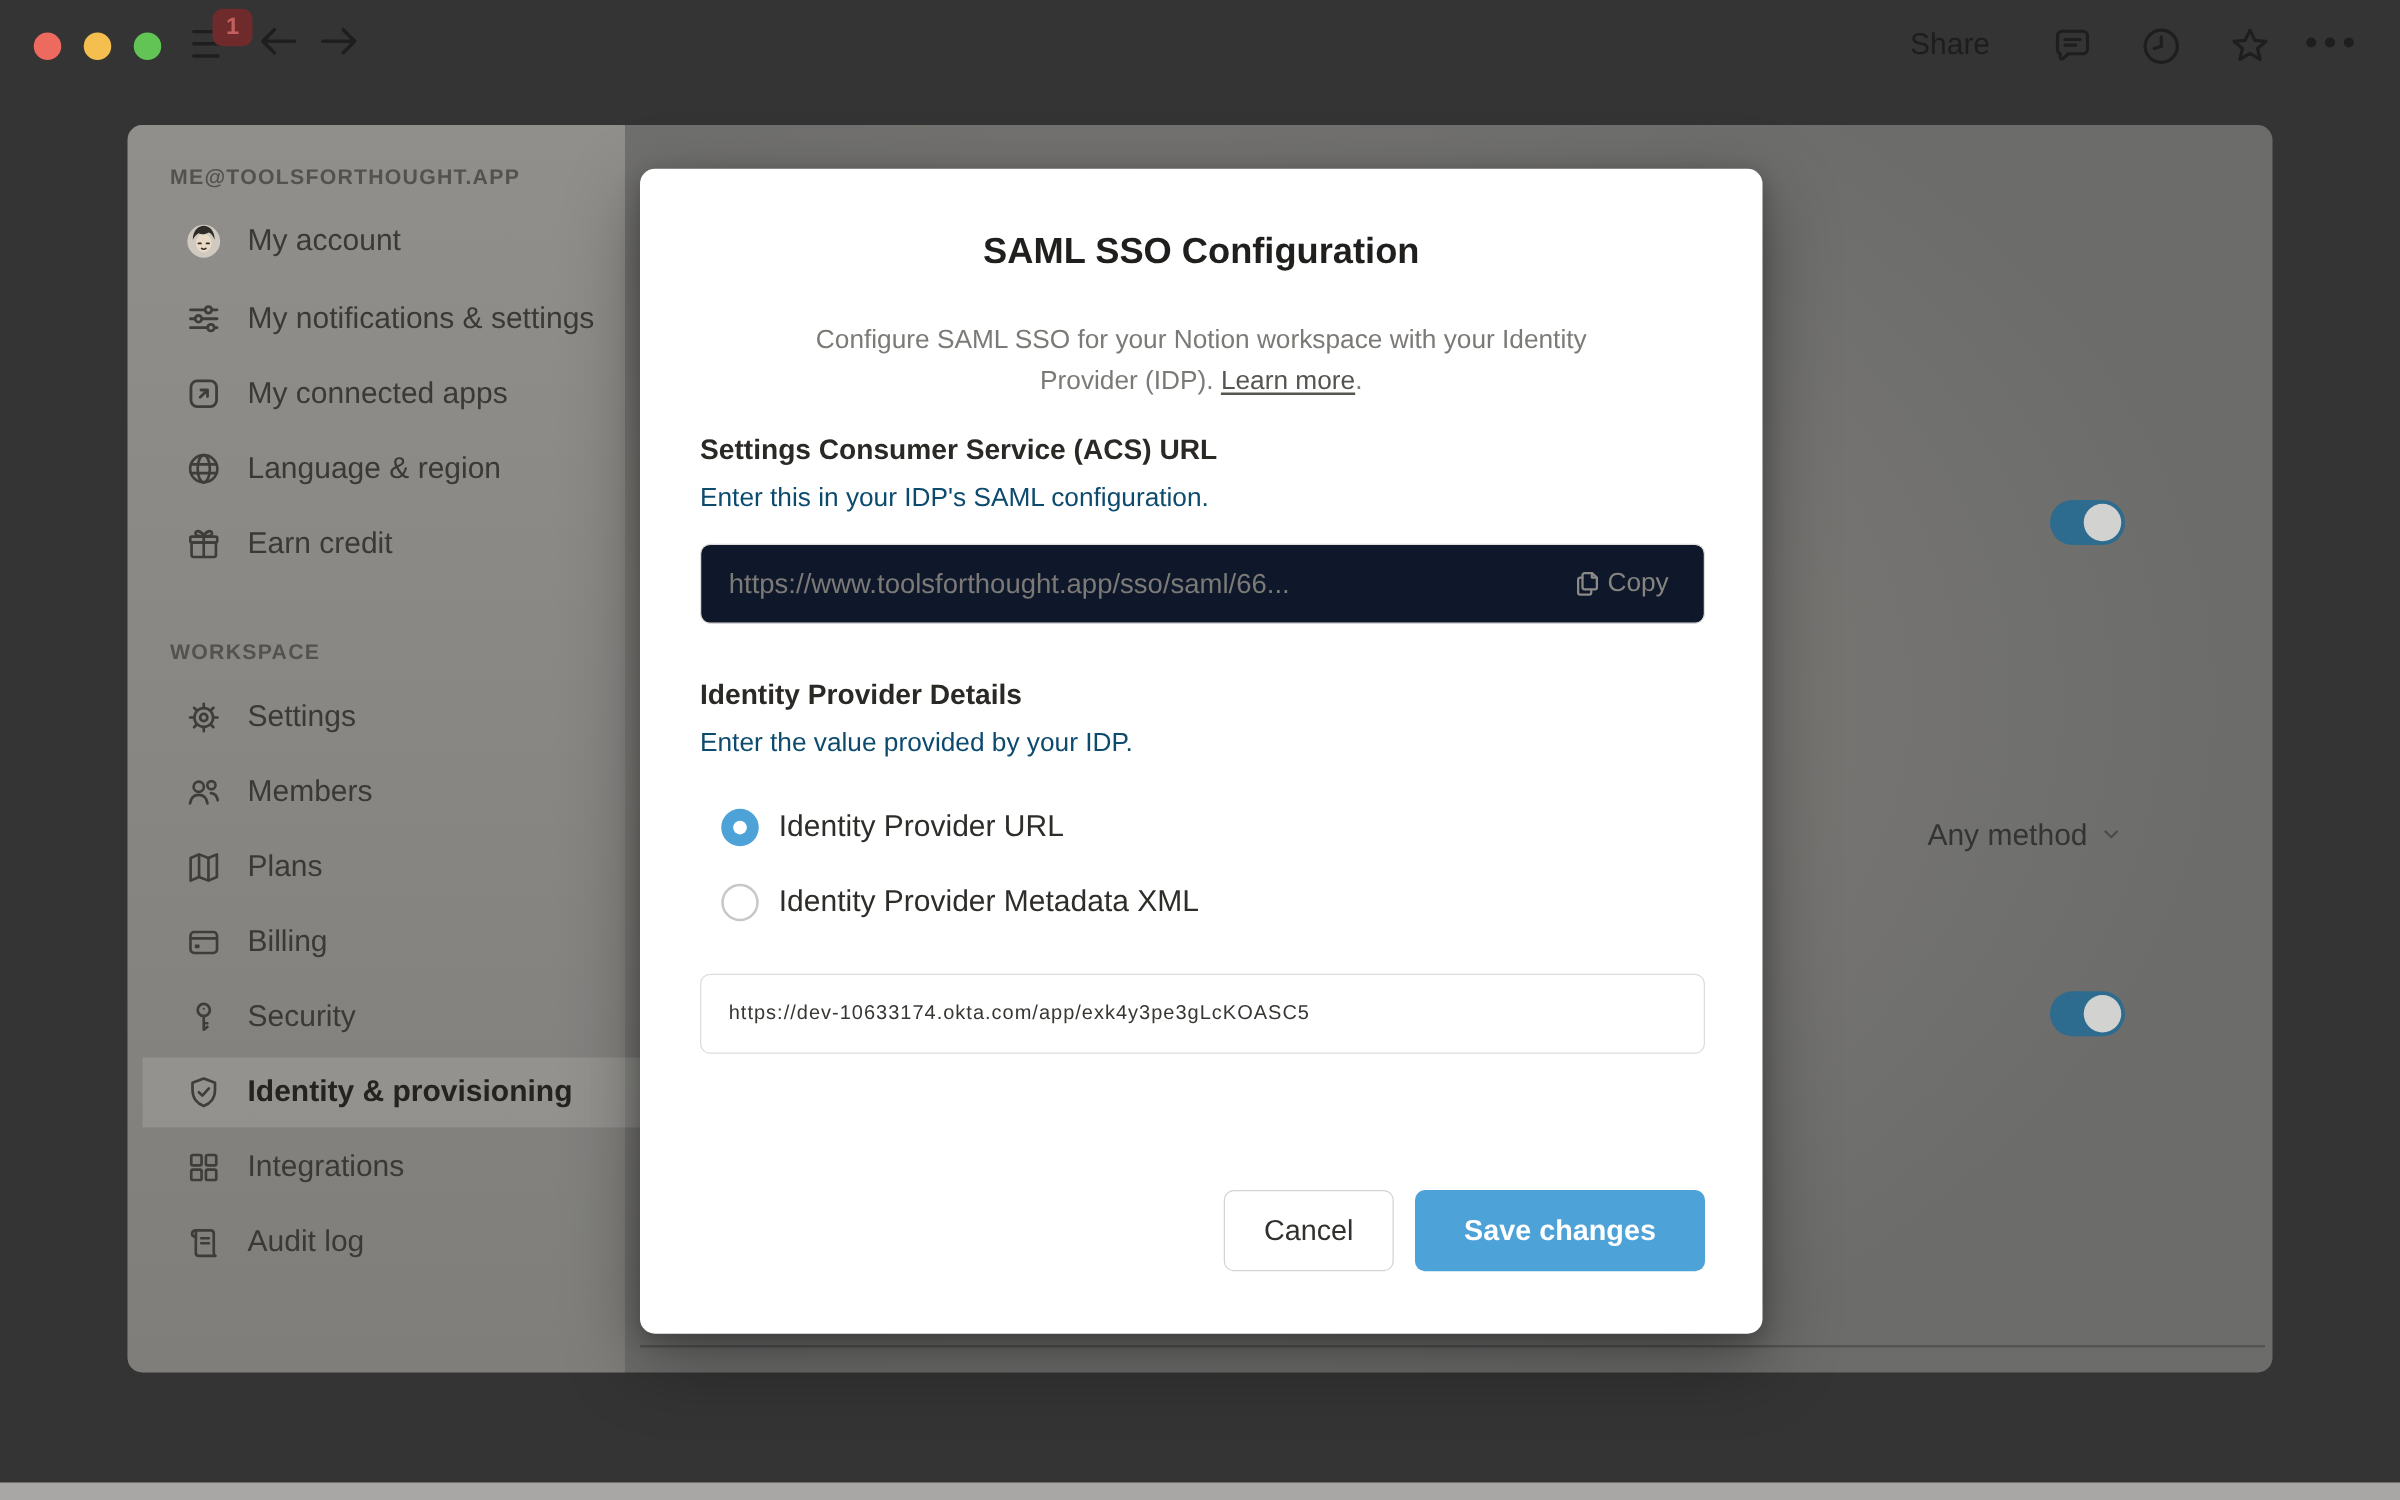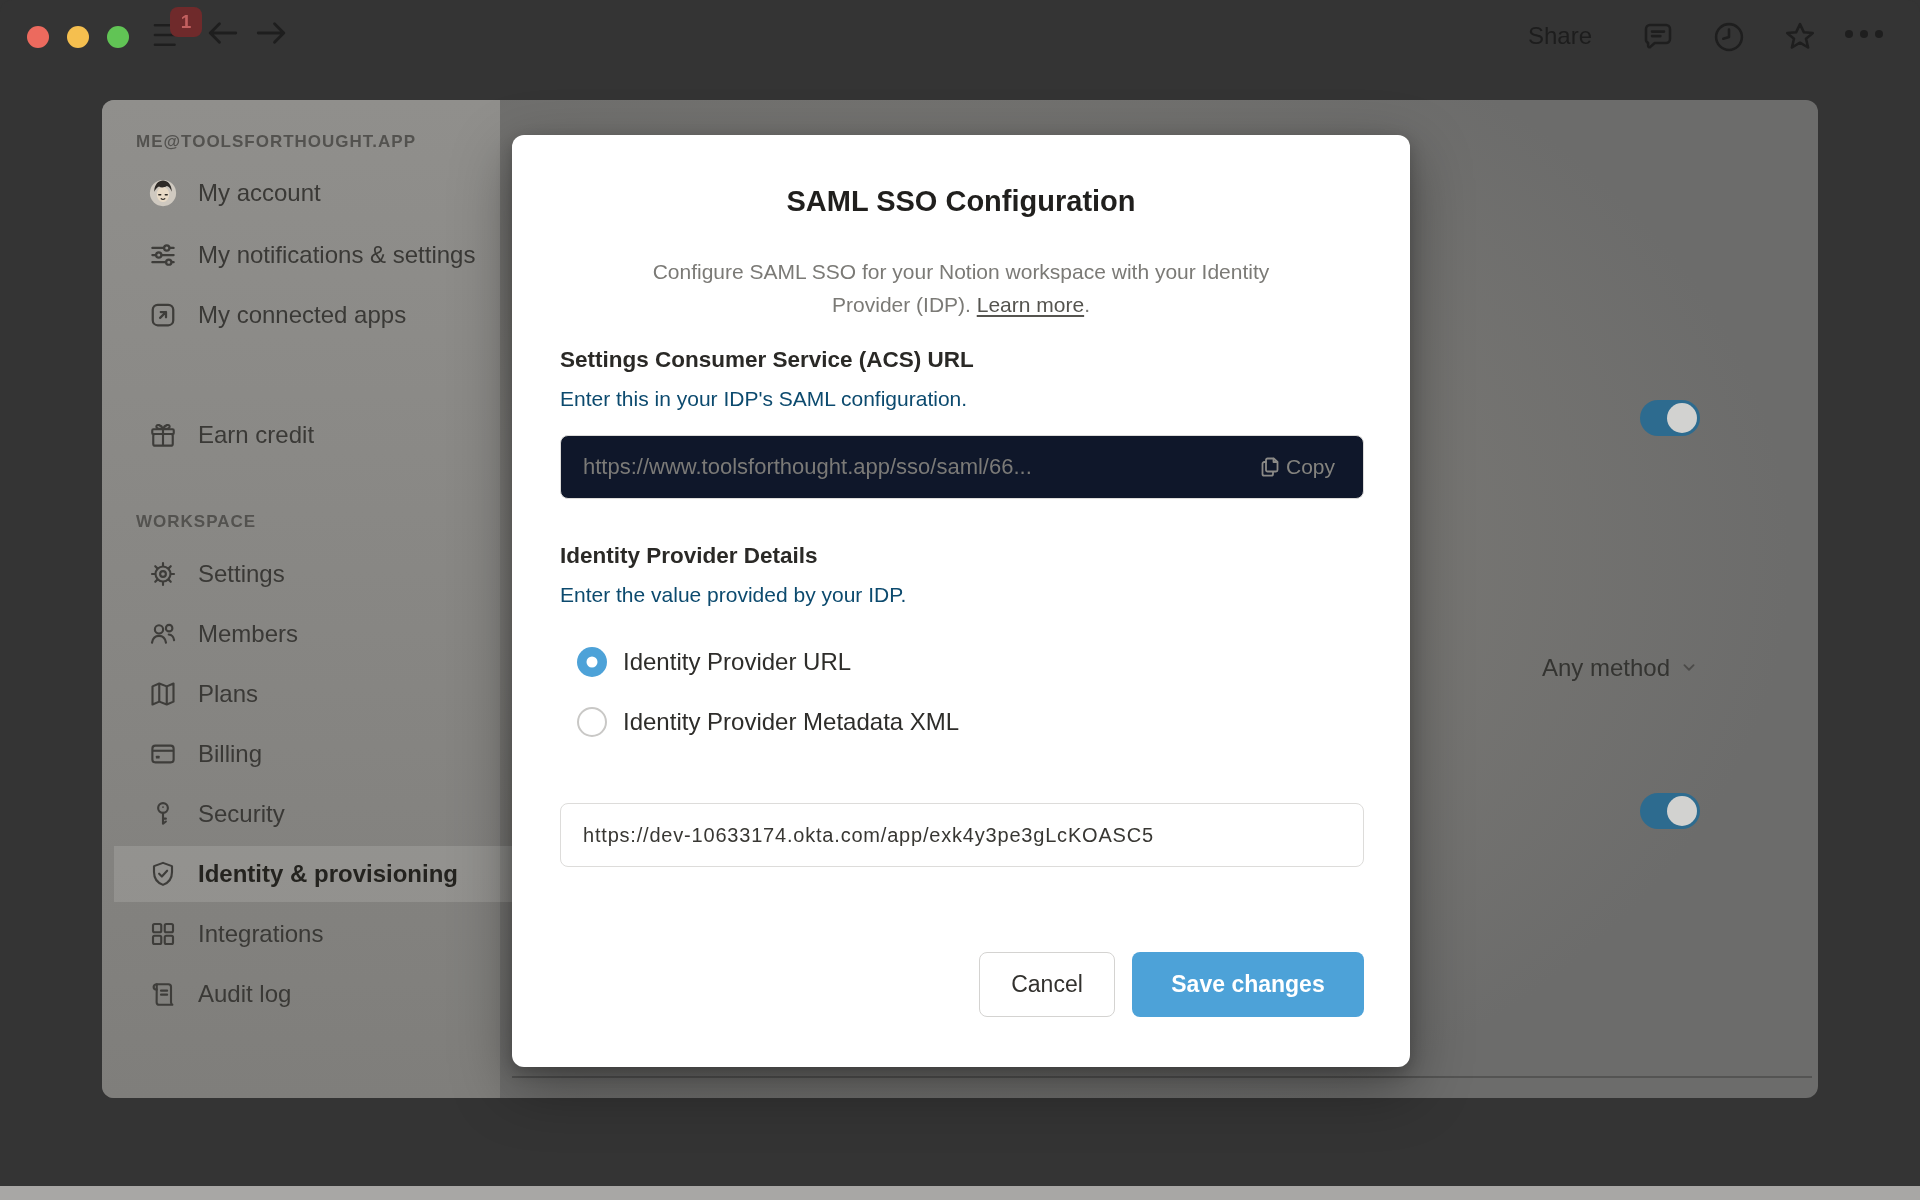--- a/index.html
+++ b/index.html
@@ -70,23 +70,23 @@
             background:none;border:none;cursor:pointer;font-family:inherit;flex:none;}
   .copy-btn .cicon{width:24px;height:24px;color:#8b8a87;}
   .radio-row{position:absolute;left:65px;display:flex;align-items:center;gap:16px;cursor:pointer;}
   .radio{width:30px;height:30px;border-radius:50%;box-sizing:border-box;position:relative;flex:none;}
   .radio.checked{background:#4da2d8;}
   .radio.checked::after{content:"";position:absolute;left:50%;top:50%;width:11px;height:11px;
             border-radius:50%;background:#fff;transform:translate(-50%,-50%);}
   .radio.unchecked{background:#fff;border:2px solid #c9c8c6;}
   .radio-row .rlbl{font-size:24px;font-weight:500;color:#2e2d2a;}
   .idp-input{position:absolute;left:48px;right:46px;top:644px;height:64px;box-sizing:border-box;
-             border:1.5px solid #dddcda;border-radius:8px;padding:0 22px;font-size:20px;
+             border:1.5px solid #dddcda;border-radius:8px;padding:0 22px;font-size:16px;
              letter-spacing:0.8px;color:#383733;font-family:inherit;background:#fff;outline:none;
-             white-space:nowrap;overflow:hidden;margin-top:24px;}
+             white-space:nowrap;overflow:hidden;}
   .btn-row{position:absolute;top:817px;right:46px;display:flex;gap:17px;}
   .btn{height:65px;border-radius:8px;font-size:23px;font-family:inherit;cursor:pointer;
        display:flex;align-items:center;justify-content:center;box-sizing:border-box;}
   .btn-cancel{width:136px;background:#fff;border:1.5px solid #d4d3d1;color:#32312e;}
   .btn-save{width:232px;background:#4da2d8;border:none;color:#fff;font-weight:700;}
 </style>
 </head>
 <body>
 
 <div class="stage">
@@ -173,20 +173,30 @@
       <div class="side-item" style="top:187px">
         <span class="icon">
           <svg viewBox="0 0 24 24" fill="none" stroke="currentColor" stroke-width="1.8" stroke-linecap="round" stroke-linejoin="round">
             <rect x="3.8" y="3.8" width="16.4" height="16.4" rx="4"></rect>
             <path d="M9.7 14.3 14.4 9.6M10.2 9.6h4.2v4.2"></path>
           </svg>
         </span>
         <span class="lbl">My connected apps</span>
       </div>
 
+      <div class="side-item" style="top:247px">
+        <span class="icon">
+          <svg viewBox="0 0 24 24" fill="none" stroke="currentColor" stroke-width="1.7">
+            <circle cx="12" cy="12" r="8.7"></circle>
+            <ellipse cx="12" cy="12" rx="3.9" ry="8.7"></ellipse>
+            <path d="M3.6 9.2h16.8M3.6 14.8h16.8"></path>
+          </svg>
+        </span>
+        <span class="lbl">Language &amp; region</span>
+      </div>
 
       <div class="side-item" style="top:307px">
         <span class="icon">
           <svg viewBox="0 0 24 24" fill="none" stroke="currentColor" stroke-width="1.7" stroke-linejoin="round">
             <rect x="4.2" y="11.2" width="15.6" height="9.3" rx="1.4"></rect>
             <rect x="3.4" y="7.4" width="17.2" height="3.8" rx="0.9"></rect>
             <path d="M12 7.4v13.1"></path>
             <path d="M12 7.2C10.8 3.8 6.7 2.9 6.7 5.4c0 1.8 3 1.8 5.3 1.8zM12 7.2c1.2-3.4 5.3-4.3 5.3-1.8 0 1.8-3 1.8-5.3 1.8z"></path>
           </svg>
         </span>

